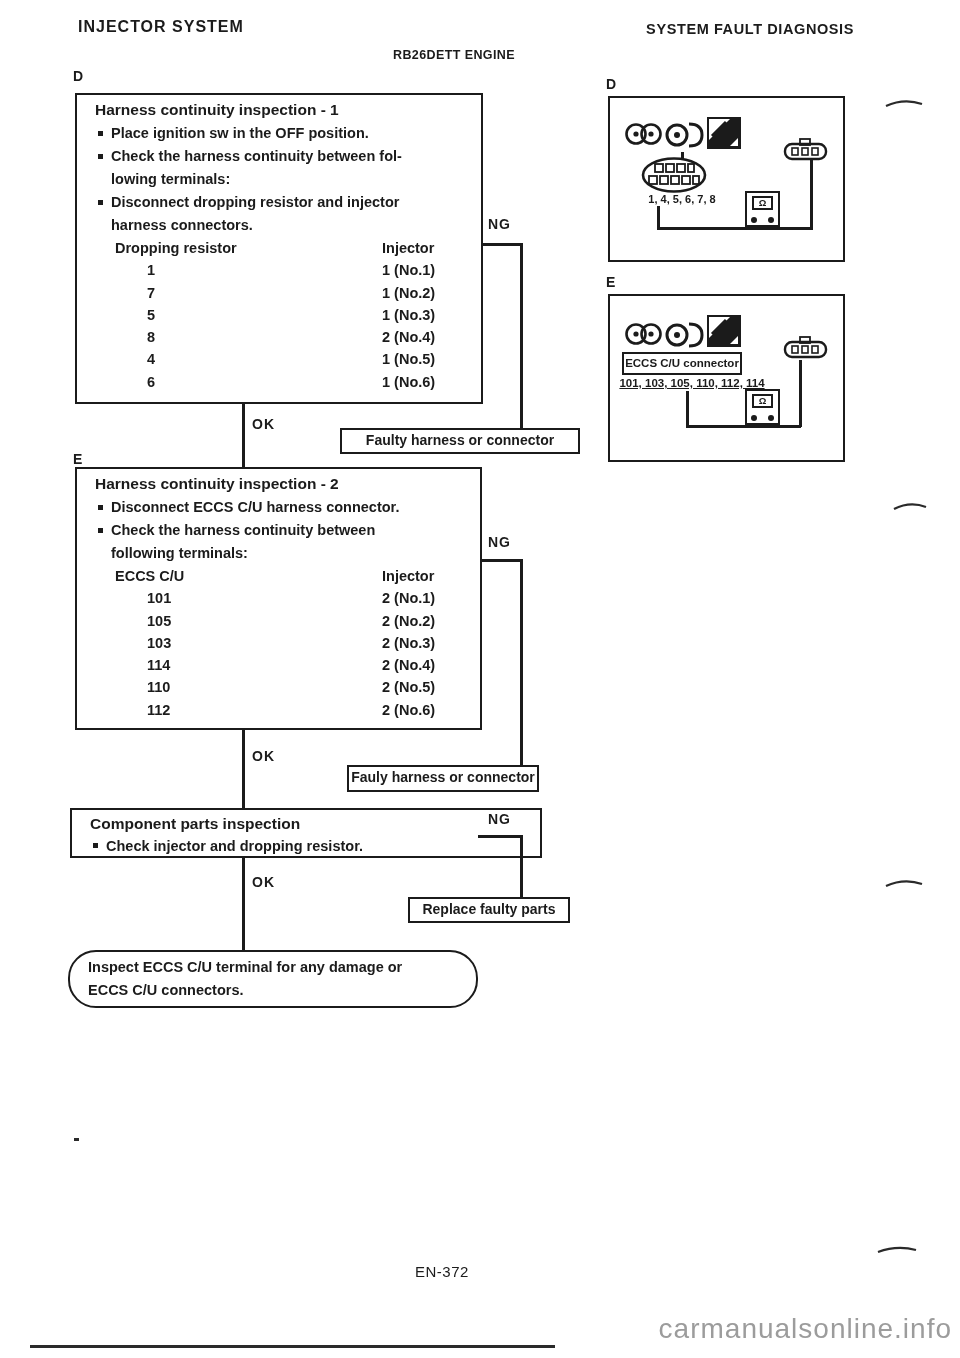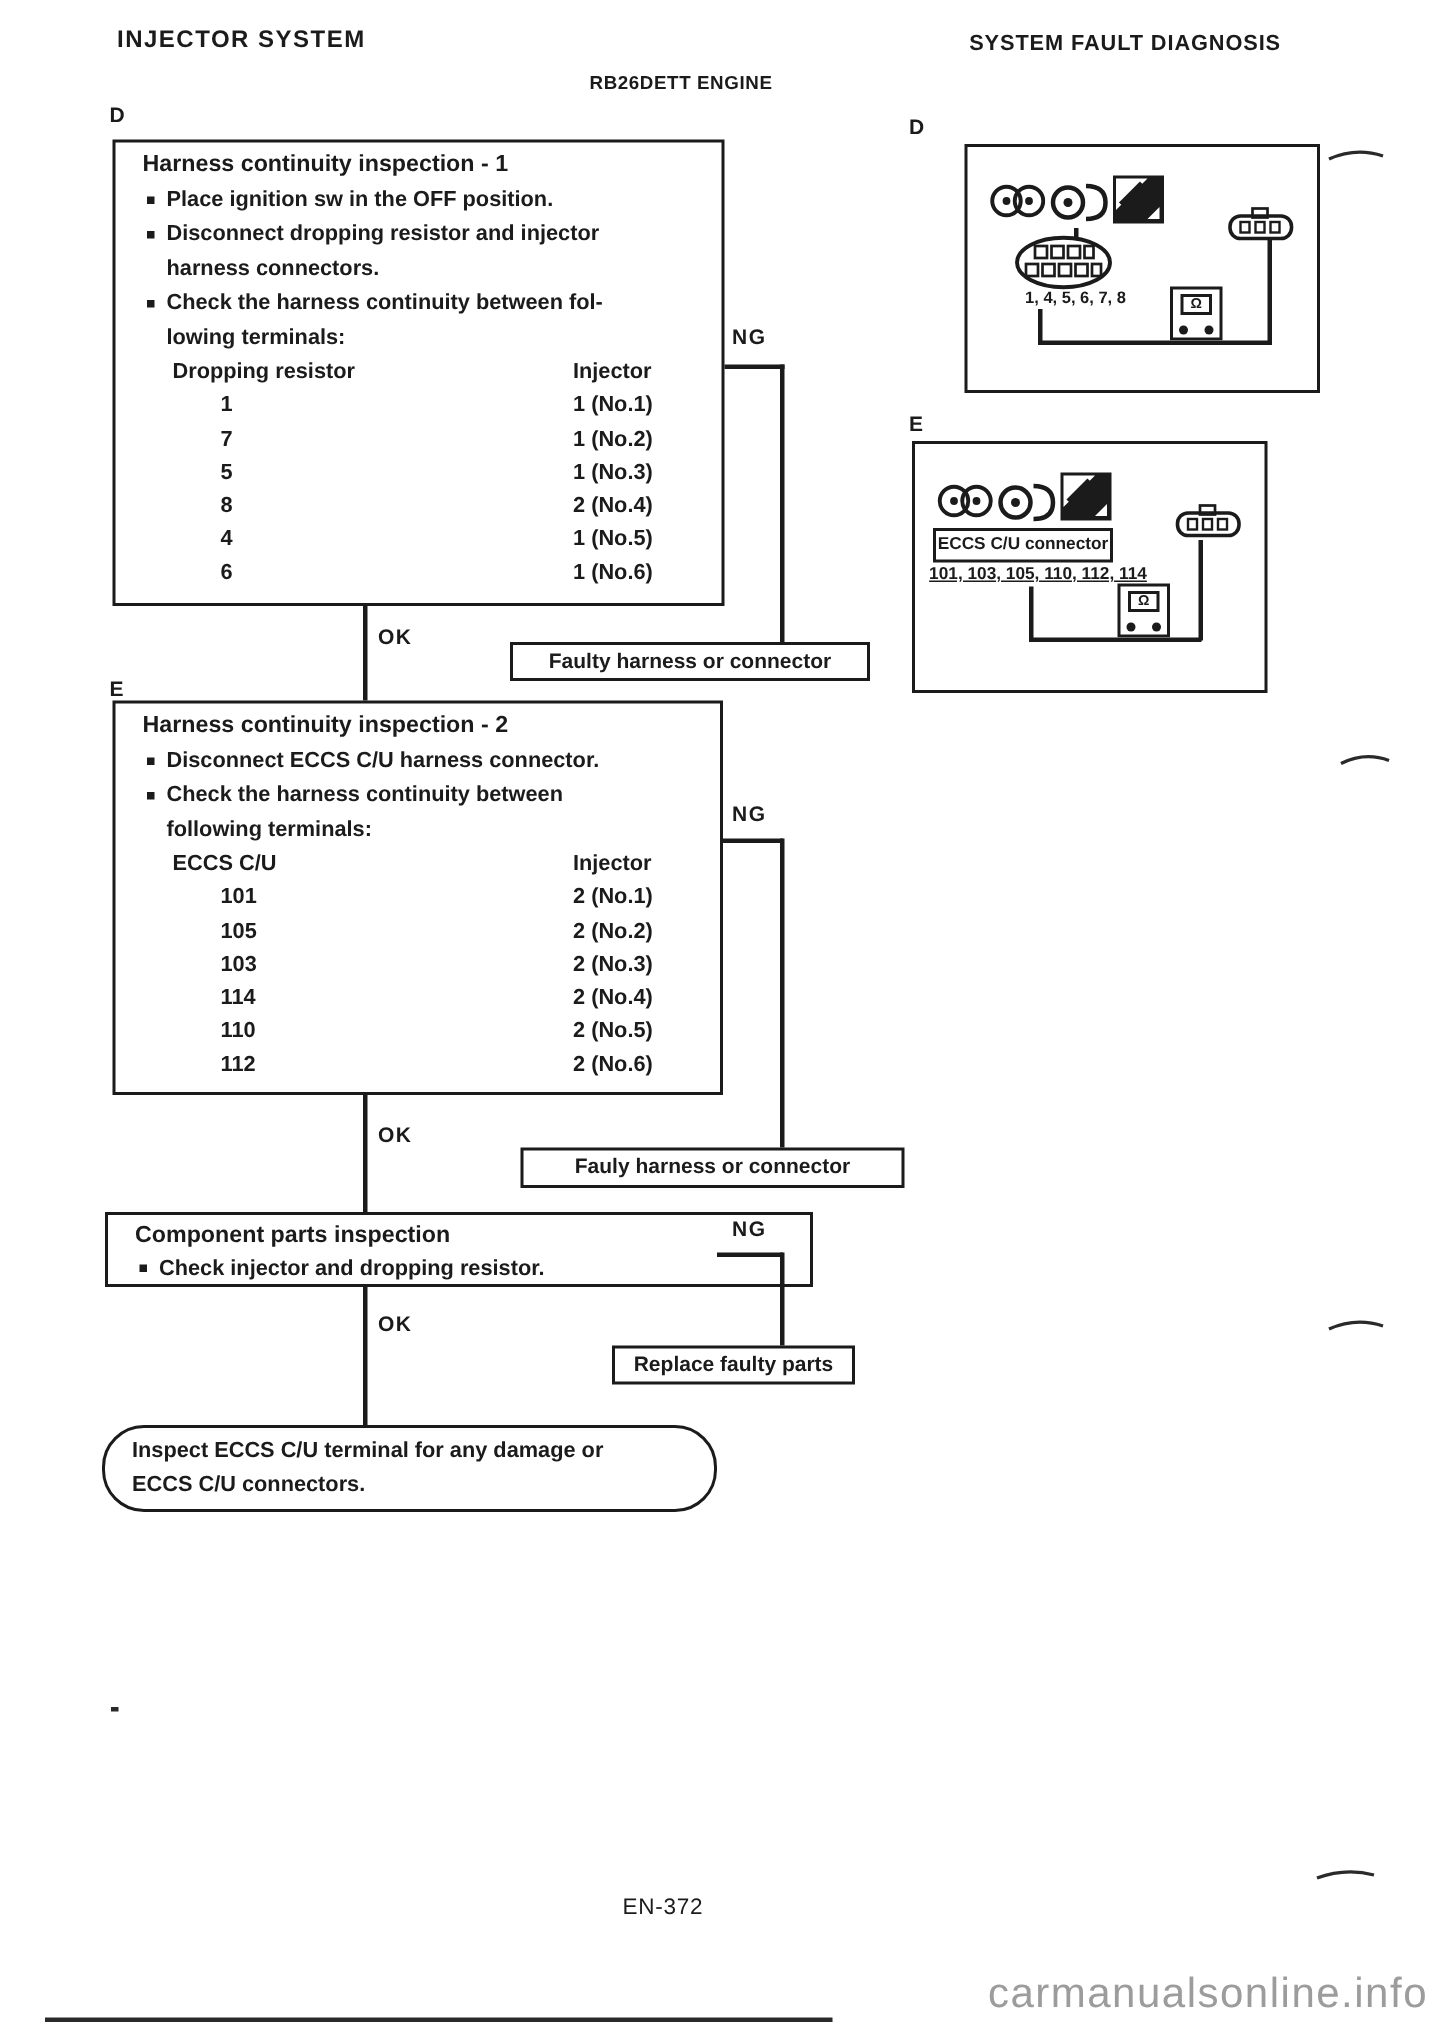--- a/index.html
+++ b/index.html
@@ -57,29 +57,29 @@
     <div class="title">Harness continuity inspection - 1</div>
     <div class="bullet">
       <span class="bdot"></span>
       <span class="btext">
           <span class="bl">Place ignition sw in the OFF position.</span>
         </span>
     </div>
     <div class="bullet">
       <span class="bdot"></span>
       <span class="btext">
+        <span class="bl">Check the harness continuity between fol-</span>
+        <span class="bl">lowing terminals:</span>
+      </span>
+    </div>
+    <div class="bullet">
+      <span class="bdot"></span>
+      <span class="btext">
         <span class="bl">Disconnect dropping resistor and injector</span>
         <span class="bl">harness connectors.</span>
-      </span>
-    </div>
-    <div class="bullet">
-      <span class="bdot"></span>
-      <span class="btext">
-        <span class="bl">Check the harness continuity between fol-</span>
-        <span class="bl">lowing terminals:</span>
       </span>
     </div>
     <div class="tbl">
       <div class="trow">
         <span class="c1">Dropping resistor</span>
         <span class="c2">Injector</span>
       </div>
       <div class="trow">
           <span class="c1 val">1</span>
           <span class="c2">1 (No.1)</span>
@@ -161,21 +161,21 @@
           <span class="c2">2 (No.6)</span>
         </div>
     </div>
   </div>
 
   <div class="wire" style="left:242px;top:730px;width:2.5px;height:78px;"></div>
   <div class="okng" style="left:252px;top:748px;">OK</div>
   <div class="okng" style="left:488px;top:534px;">NG</div>
   <div class="wire" style="left:482px;top:559px;width:40px;height:2.5px;"></div>
   <div class="wire" style="left:520px;top:559px;width:2.5px;height:208px;"></div>
-  <div class="remedy" style="left:347px;top:765px;width:256px;height:27px;">Fauly harness or connector</div>
+  <div class="remedy" style="left:347px;top:765px;width:192px;height:27px;">Fauly harness or connector</div>
 
   <div class="fbox" style="left:70px;top:808px;width:472px;height:50px;">
     <div class="title" style="line-height:22px;">Component parts inspection</div>
     <div class="bullet" style="line-height:22px;">
       <span class="bdot" style="margin-top:8px;"></span>
       <span class="btext">
           <span class="bl">Check injector and dropping resistor.</span>
         </span>
     </div>
   </div>
@@ -188,21 +188,21 @@
   <div class="remedy" style="left:408px;top:897px;width:162px;height:26px;">Replace faulty parts</div>
 
   <div class="fbox" style="left:68px;top:950px;width:410px;height:58px;padding-top:4px;border-radius:28px;">
     <div style="font-size:14.5px;font-weight:bold;line-height:23px;">
       <span class="bl">Inspect ECCS C/U terminal for any damage or</span>
       <span class="bl">ECCS C/U connectors.</span>
     </div>
   </div>
 
   <div class="flabel" style="left:606px;top:76px;">D</div>
-  <div class="diag" style="left:608px;top:96px;width:237px;height:166px;margin-left:35px;">
+  <div class="diag" style="left:608px;top:96px;width:237px;height:166px;">
     <svg class="dico" style="left:14px;top:18px;" width="38" height="36">
       <circle cx="12" cy="18" r="9.5" fill="none" stroke="#1b1b1b" stroke-width="2.6"></circle>
       <circle cx="12" cy="18" r="2.6" fill="#1b1b1b"></circle>
       <circle cx="27" cy="18" r="9.5" fill="none" stroke="#1b1b1b" stroke-width="2.6"></circle>
       <circle cx="27" cy="18" r="2.6" fill="#1b1b1b"></circle>
     </svg>
     <svg class="dico" style="left:54px;top:18px;" width="40" height="38">
       <circle cx="13" cy="19" r="10" fill="none" stroke="#1b1b1b" stroke-width="3"></circle>
       <circle cx="13" cy="19" r="3" fill="#1b1b1b"></circle>
       <path d="M25 8 q13 0 13 11 q0 11 -13 11" fill="none" stroke="#1b1b1b" stroke-width="3"></path>

